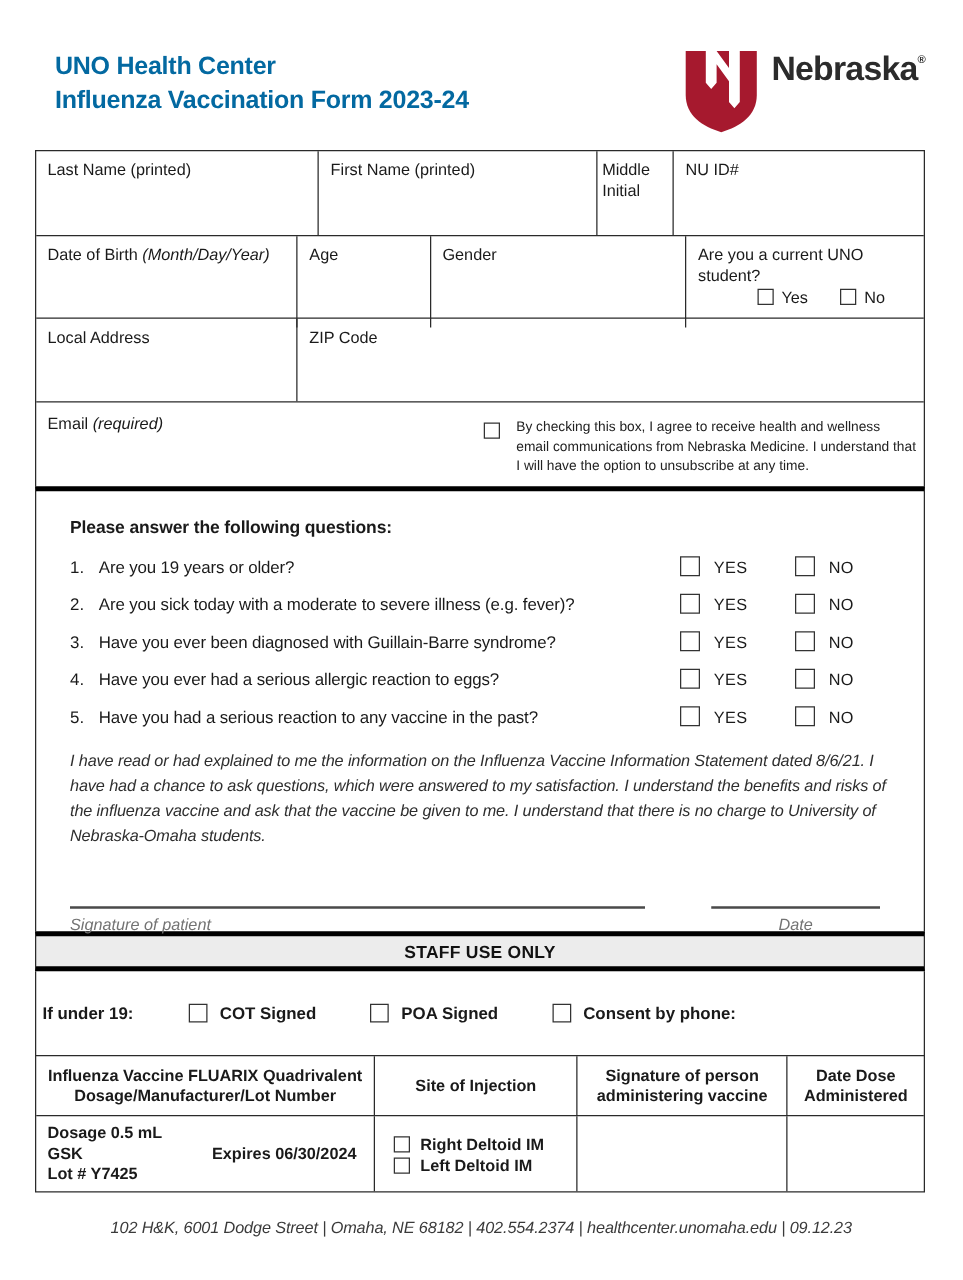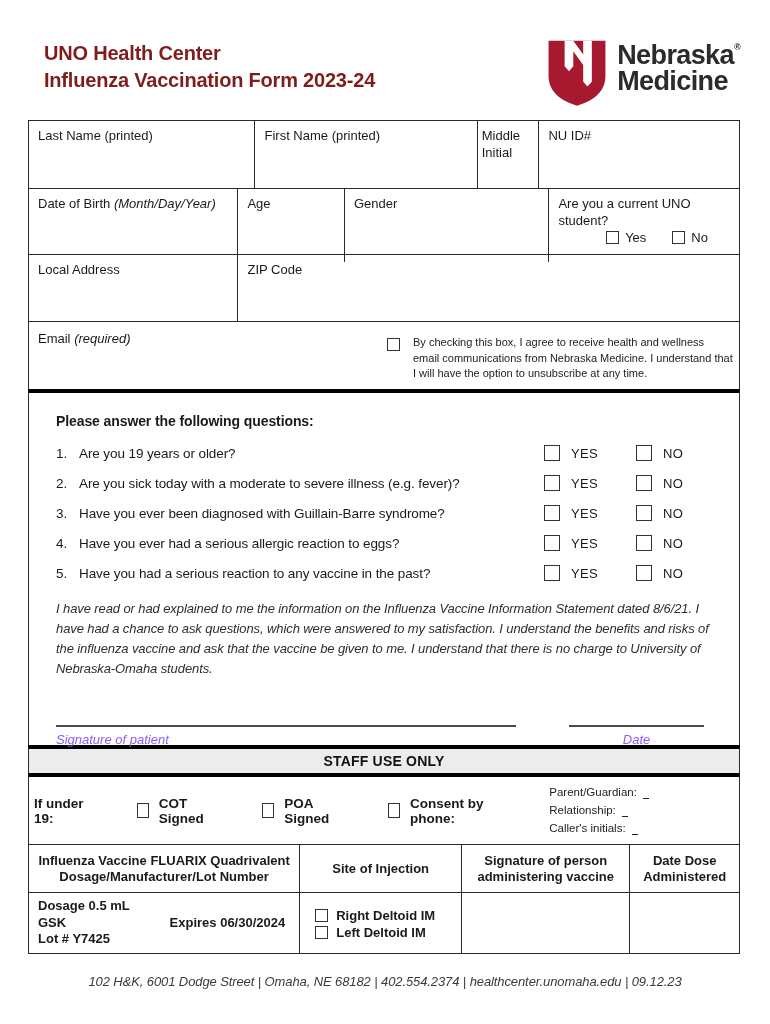--- a/index.html
+++ b/index.html
@@ -7,21 +7,21 @@
   body {
     width:770px; height:1024px;
     font-family:"Liberation Sans", sans-serif;
     color:#1a1a1a; position:relative; overflow:hidden;
   }
   .page { position:absolute; inset:0; }
 
   
   .header { display:flex; justify-content:space-between; align-items:flex-start;
             padding:40px 30px 0 44px; height:120px; }
-  .title-block { font-weight:700; font-size:20px; line-height:27px; letter-spacing:-0.2px; color:#7f1d1d; }
+  .title-block { font-weight:700; font-size:20px; line-height:27px; letter-spacing:-0.2px; color:#0369a1; }
   .logo { display:flex; align-items:flex-start; gap:9px; margin-top:-1px; }
   .logo svg { display:block; }
   .logo-text { font-weight:700; font-size:27px; line-height:26px; letter-spacing:-0.6px; color:#2b2b2b; margin-top:3px; }
   .regmark { font-size:9px; vertical-align:top; line-height:10px; }
 
   
   .ptable { margin:0 30px 0 28px; border:1.6px solid #2a2a2a; border-bottom:none; }
   .prow { display:grid; border-bottom:1.6px solid #2a2a2a; }
   .prow:last-child { border-bottom:none; }
   .r1 { grid-template-columns:31.9% 31.3% 8.7% 28.1%; height:68px; }
@@ -60,21 +60,21 @@
   .q-no { width:70px; }
   .cb-lab { font-size:13px; letter-spacing:0.3px; }
 
   .legal { font-style:italic; font-size:13px; line-height:20px; color:#2e2e2e;
            margin:18px 26px 0 27px; letter-spacing:-0.1px; }
 
   .sig-row { display:flex; justify-content:space-between; margin:46px 35px 0 27px; }
   .sig-left { width:460px; }
   .sig-right { width:135px; }
   .sig-line { border-top:2px solid #4a4a4a; margin-bottom:5px; }
-  .sig-label { font-style:italic; font-size:13px; color:#8b5cf6; }
+  .sig-label { font-style:italic; font-size:13px; color:#737373; }
   .sig-right .sig-label { text-align:center; }
 
   
   .staff-band { margin:0 30px 0 28px; border:1.6px solid #2a2a2a;
                 border-top:4px solid #000; border-bottom:4px solid #000;
                 background:#ececec; height:32px; display:flex; align-items:center; justify-content:center; }
   .staff-band-text { font-weight:700; font-size:14px; letter-spacing:0.2px; color:#111; }
 
   
   .u19 { margin:0 30px 0 28px; border-left:1.6px solid #2a2a2a; border-right:1.6px solid #2a2a2a;
@@ -117,21 +117,20 @@
     </div>
     <div class="logo">
       <span>
         <svg width="62" height="68" viewBox="0 0 100 110">
           <path d="M4 3 H96 V60 C96 87 74 101 50 108 C26 101 4 87 4 60 Z" fill="#A6192E"></path>
           <path fill="#ffffff" d="M30 3 h14 l16 22 V3 h14 v66 l-7 8 -7 -8 V42 L44 20 v24 l-7 8 -7 -8 Z"></path>
         </svg>
       </span>
       <div class="logo-text">
         <div><span>Nebraska</span><span class="regmark">®</span></div>
-        <div>Medicine</div>
       </div>
     </div>
   </div>
 
   <div class="ptable">
     <div class="prow r1">
       <div class="cell"><span>Last Name (printed)</span></div>
       <div class="cell"><span>First Name (printed)</span></div>
       <div class="cell cell-center"><span>Middle Initial</span></div>
       <div class="cell"><span>NU ID#</span></div>
@@ -258,34 +257,20 @@
         <span>COT Signed</span>
       </span>
     <span class="u19-item">
         <span class="cb"></span>
         <span>POA Signed</span>
       </span>
     <span class="u19-item">
         <span class="cb"></span>
         <span>Consent by phone:</span>
       </span>
-    <span class="u19-right">
-      <span class="u19-line-row">
-          <span>Parent/Guardian:</span>
-          <span class="fill-line"></span>
-        </span>
-      <span class="u19-line-row">
-          <span>Relationship:</span>
-          <span class="fill-line"></span>
-        </span>
-      <span class="u19-line-row">
-          <span>Caller's initials:</span>
-          <span class="fill-line"></span>
-        </span>
-    </span>
   </div>
 
   <div class="vtable">
     <div class="vrow vhead">
       <div class="vcell">
         <div>Influenza Vaccine FLUARIX Quadrivalent</div>
         <div>Dosage/Manufacturer/Lot Number</div>
       </div>
       <div class="vcell">
         <div>Site of Injection</div>

